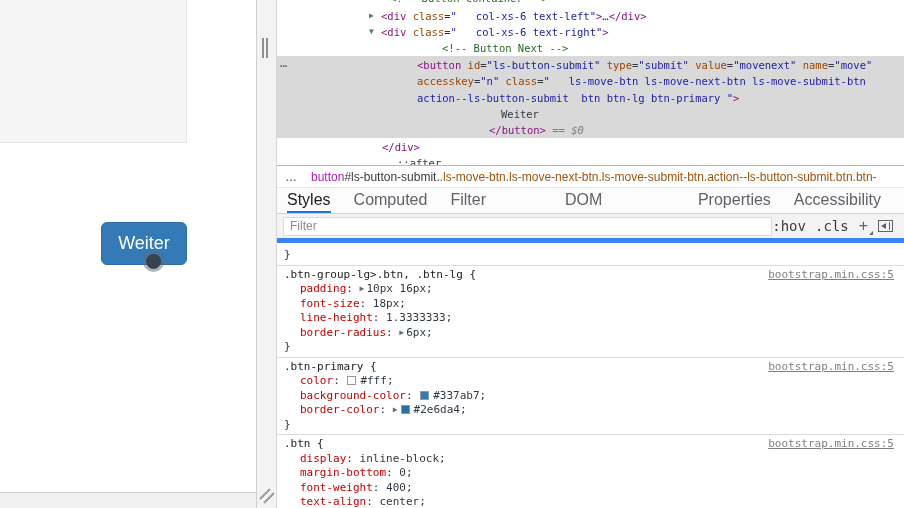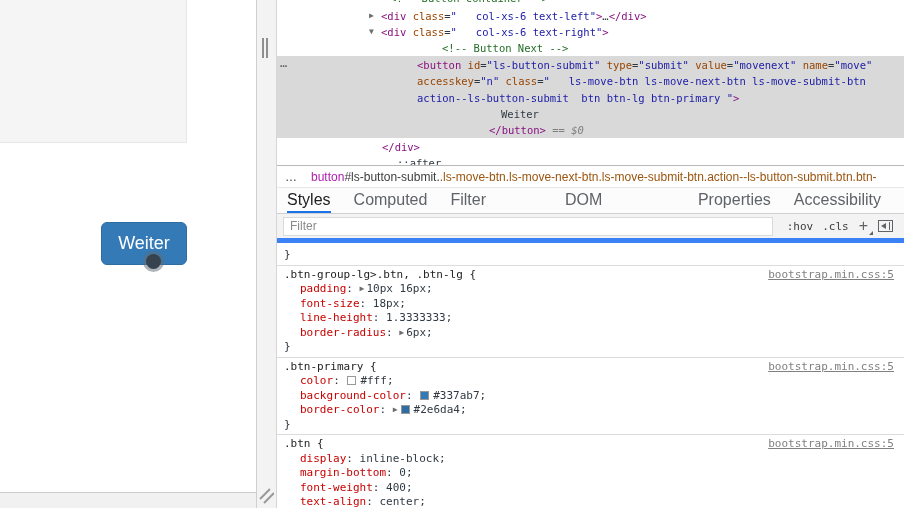--- a/index.html
+++ b/index.html
@@ -70,21 +70,21 @@
   .tab{font-size:16px;color:#5f6368;margin-right:23px;line-height:24px;height:25px;cursor:pointer;}
   .tab.active{color:#202124;border-bottom:2px solid var(--accent);}
 
   
   .filter-bar{position:absolute;left:0;top:214px;width:100%;height:29px;background:#f3f3f3;
     border-bottom:5px solid #3b82f6;display:flex;align-items:center;}
   .filter-input{margin-left:6px;width:490px;height:19px;border:1px solid #dadada;background:#fff;
     font-size:12px;padding:1px 6px;color:#333;outline:none;font-family:"Liberation Sans",sans-serif;}
   .filter-input::placeholder{color:#8a8a8a;}
   .fb-spacer{flex:1}
-  .tool-hov,.tool-cls{font-family:"DejaVu Sans Mono",monospace;font-size:11px;color:#3c3c3c;cursor:pointer;}
+  .tool-hov,.tool-cls{font-family:"DejaVu Sans Mono",monospace;font-size:14px;color:#3c3c3c;cursor:pointer;}
   .tool-hov{margin-right:9px}
   .tool-cls{margin-right:10px}
   .tool-plus{position:relative;font-size:16px;color:#5f6368;margin-right:10px;line-height:14px;cursor:pointer;}
   .tool-plus::after{content:"";position:absolute;right:-5px;bottom:-2px;width:0;height:0;
     border-left:4px solid transparent;border-bottom:4px solid #5f6368;}
   .tool-dock{position:relative;width:15px;height:12px;border:1px solid #5f6368;margin-right:11px;
     background:#f3f3f3;cursor:pointer;}
   .tool-dock::before{content:"";position:absolute;left:2px;top:2px;width:0;height:0;
     border-top:3px solid transparent;border-bottom:3px solid transparent;border-right:5px solid #5f6368;}
   .tool-dock::after{content:"";position:absolute;right:2px;top:1px;bottom:1px;width:1px;background:#5f6368;}

